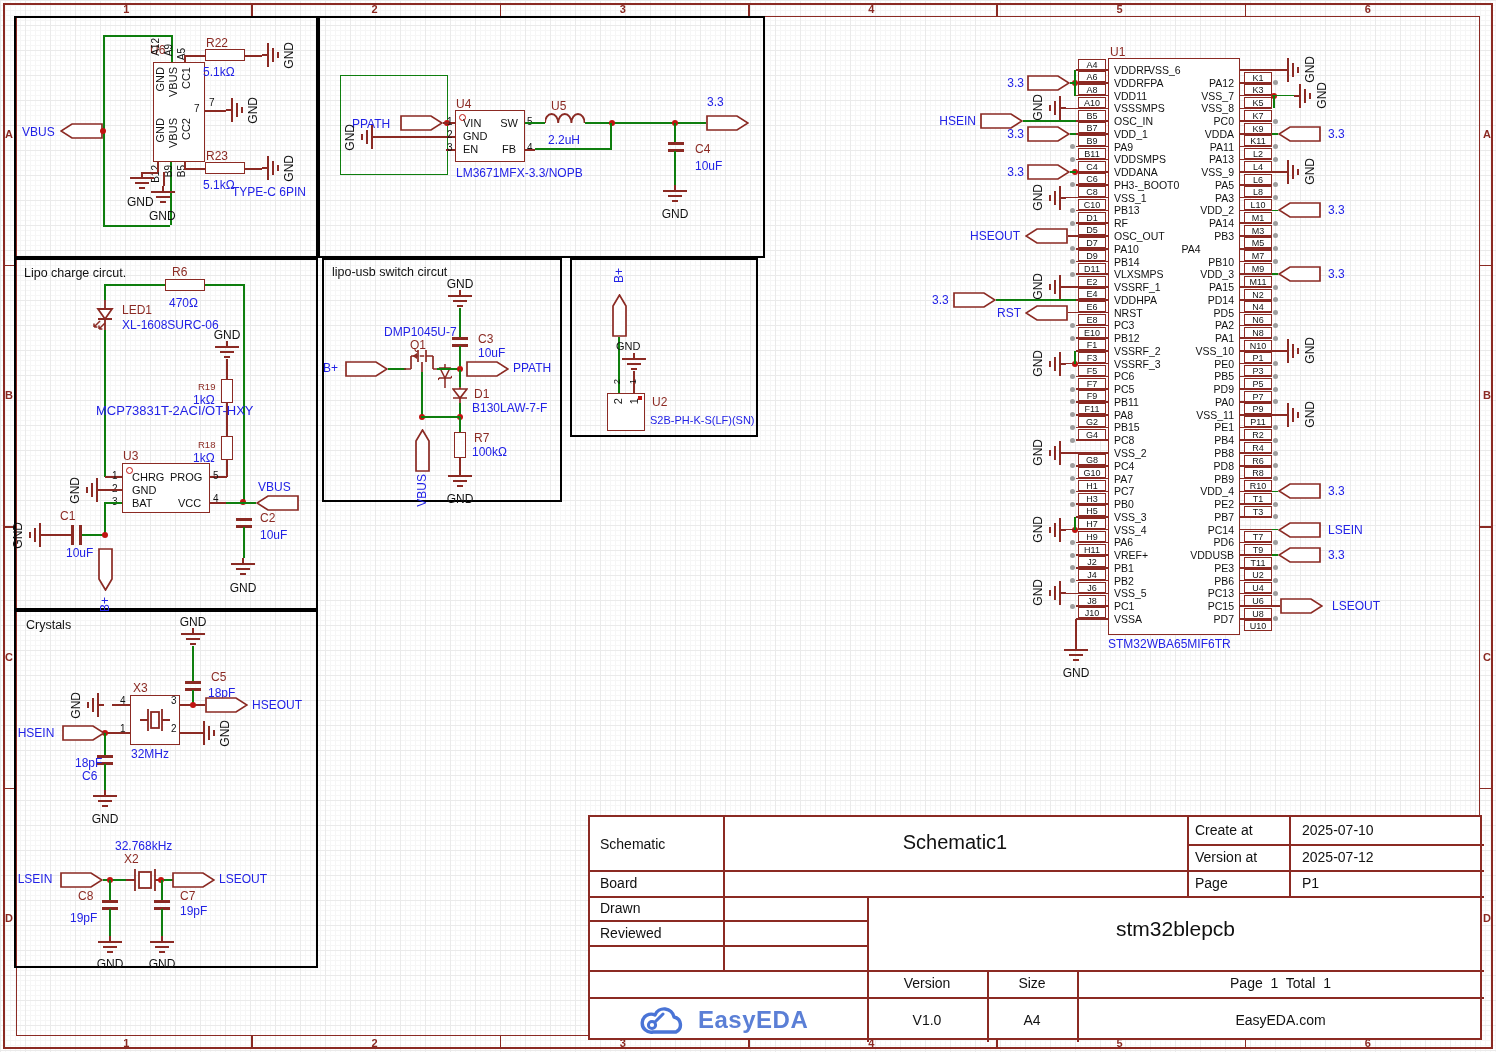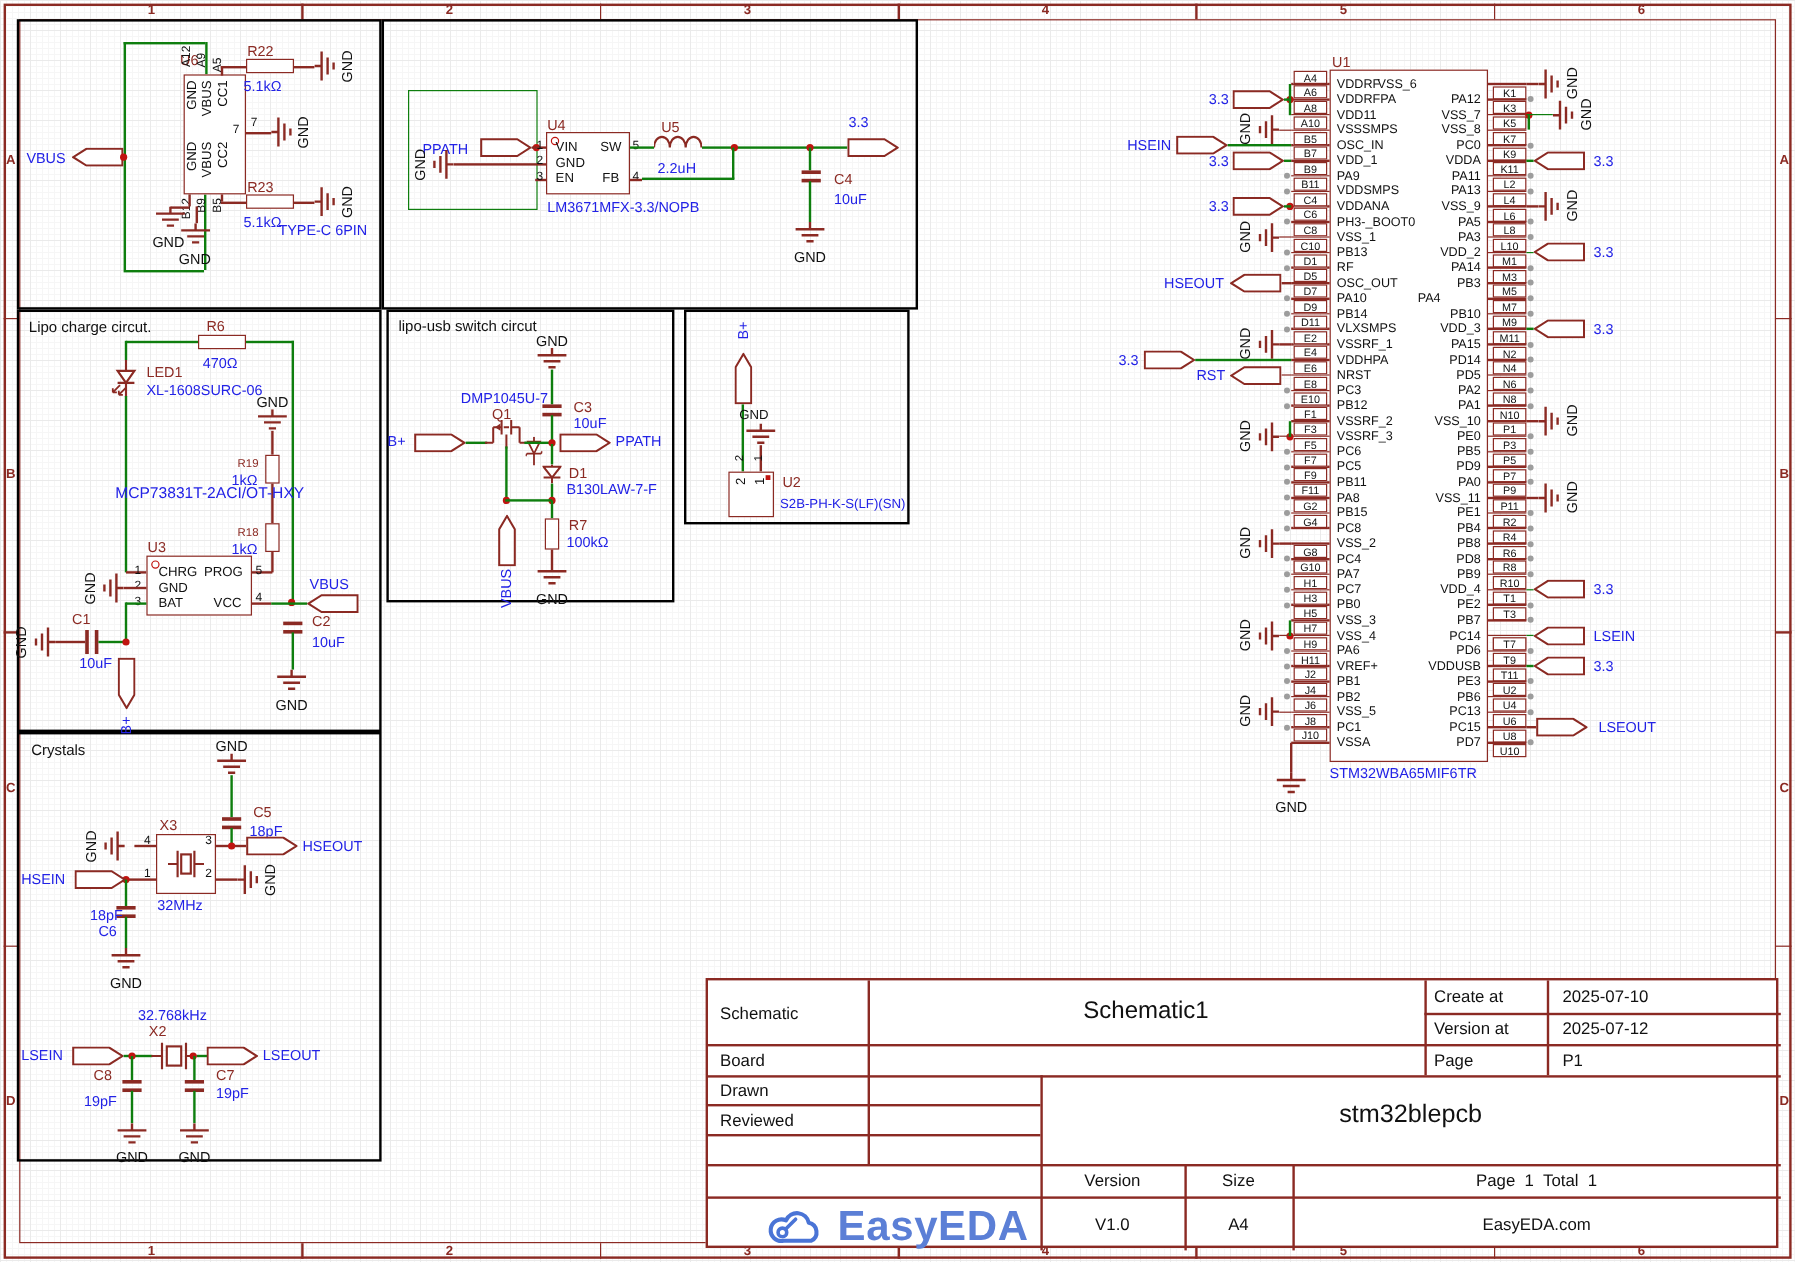--- a/index.html
+++ b/index.html
@@ -23,21 +23,21 @@
   .box{position:absolute;border:2px solid #000;box-sizing:border-box;}
   .bt{position:absolute;font-size:12.5px;color:#111;}
   .sym{position:absolute;line-height:0;}
   .pnb{position:absolute;font-size:9px;border:1.2px solid #8b2a23;background:#fff;color:#111;
        width:28px;height:11px;line-height:10px;text-align:center;box-sizing:border-box;}
   .pnm{font-size:10.5px;}
   .fr{position:absolute;color:#8b2a23;font-size:11px;font-weight:bold;}
   .tbl{position:absolute;background:#8b2a23;}
   .tbt{position:absolute;color:#111;font-size:14px;white-space:nowrap;}
   .ctr{text-align:center;}
-  .logo-txt{font-size:35px;font-weight:bold;color:#5b7fd6;letter-spacing:0.5px;}
+  .logo-txt{font-size:24px;font-weight:bold;color:#5b7fd6;letter-spacing:0.5px;}
 </style>
 </head>
 <body>
 
 <div id="sheet">
 
   <div class="ab" style="left:3px;top:3px;width:1490px;height:1046px;border:2px solid #8b2a23;box-sizing:border-box"></div>
   <div class="ab" style="left:16px;top:16px;width:1464px;height:1020px;border:1.5px solid #8b2a23;box-sizing:border-box"></div>
   <div id="frame-labels">
       <div class="fr" style="left:123.15px;top:2.5px">1</div>

